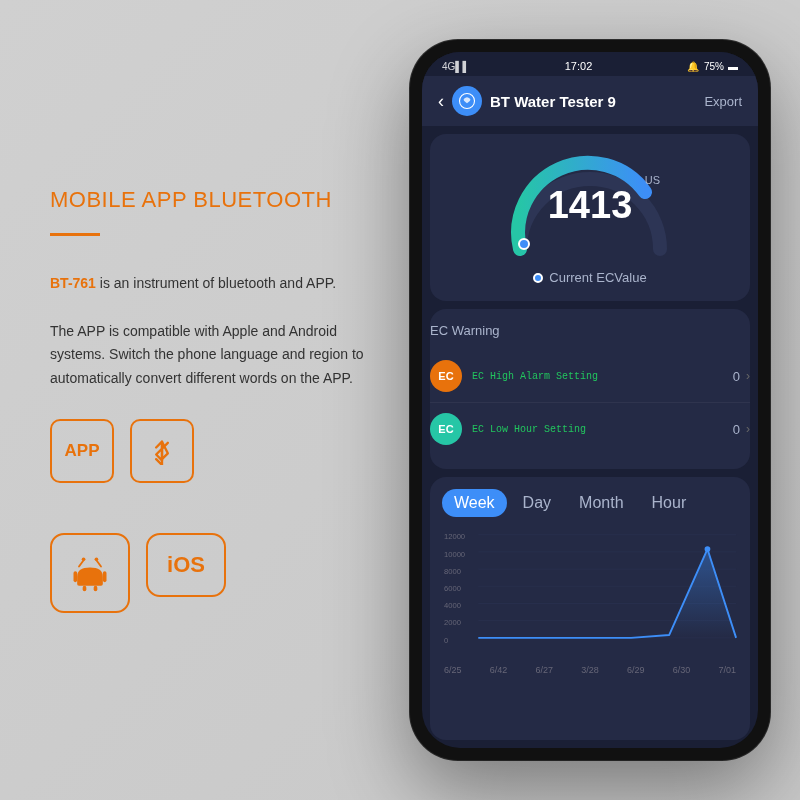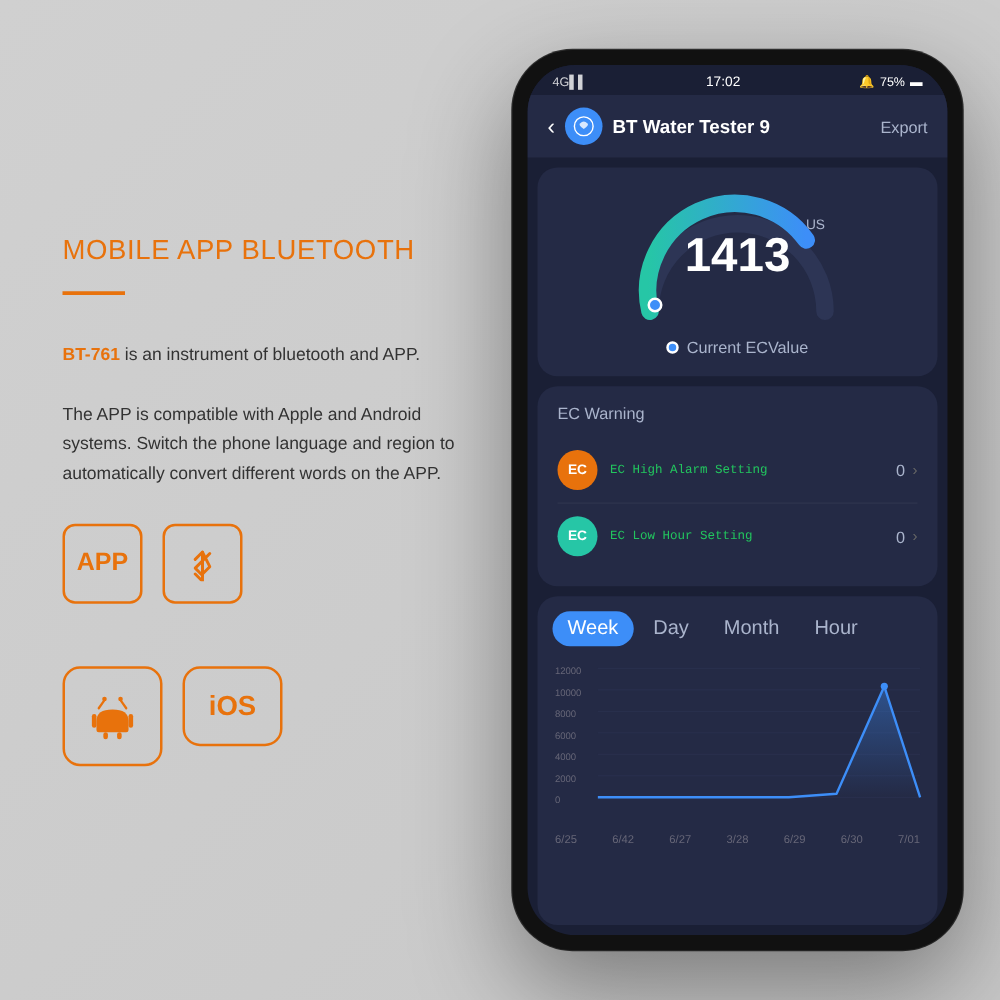--- a/index.html
+++ b/index.html
@@ -71,21 +71,21 @@
       height: 64px;
       border: 2px solid #e8720c;
       border-radius: 10px;
       display: flex;
       align-items: center;
       justify-content: center;
       background: transparent;
     }
 
     .icon-box-text {
-      font-size: 20px;
+      font-size: 17px;
       font-weight: 700;
       color: #e8720c;
     }
 
     .platform-icons {
       display: flex;
       gap: 16px;
       margin-top: 30px;
     }
 
@@ -253,21 +253,21 @@
     .gauge-label-text {
       font-size: 13px;
       color: #aab4cc;
     }
 
     
     .ec-warning-section {
       background: #242a45;
       margin: 0 8px 8px;
       border-radius: 16px;
-      padding: 14px 16px;
+      padding: 14px 0;
     }
 
     .ec-warning-title {
       color: #aab4cc;
       font-size: 13px;
       margin-bottom: 12px;
     }
 
     .ec-item {
       display: flex;

